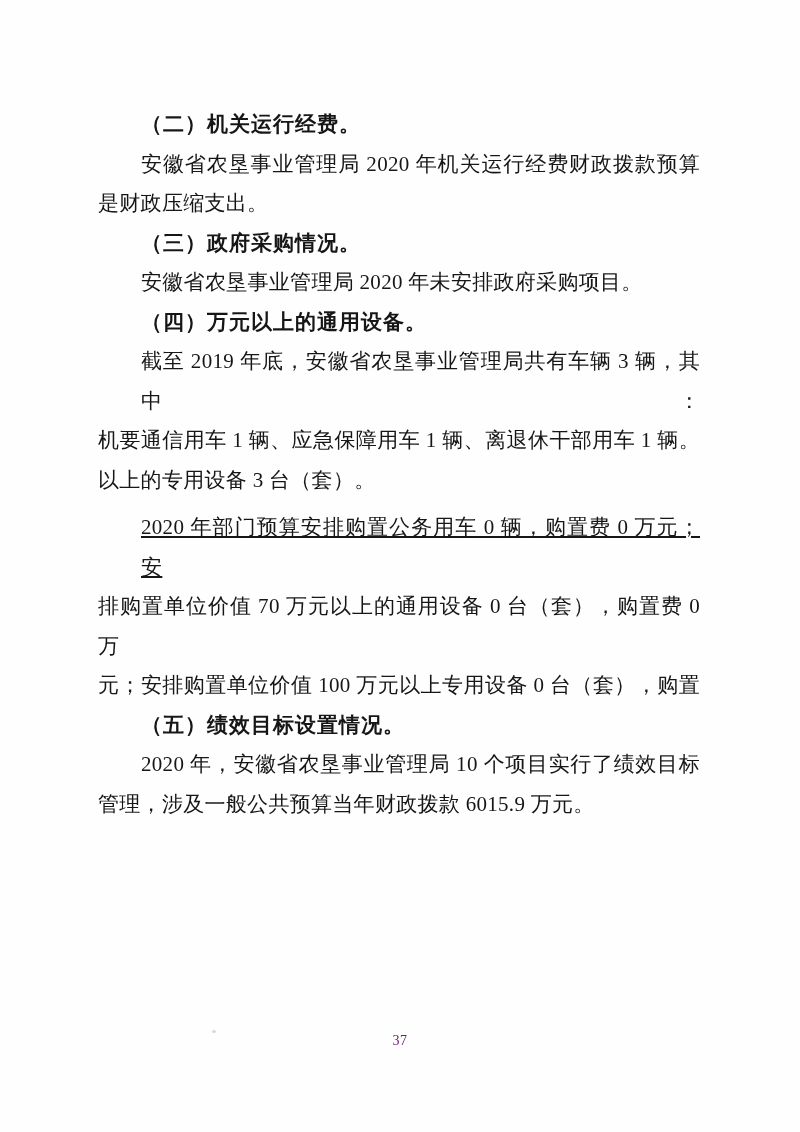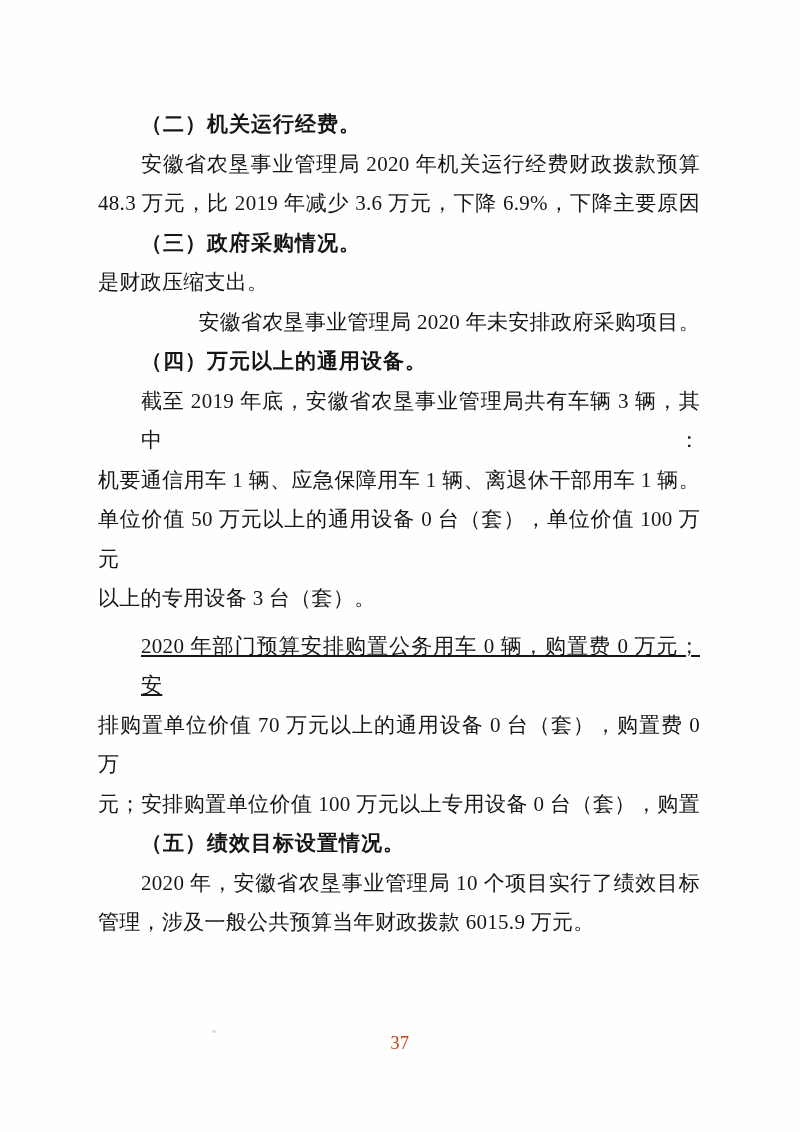--- a/index.html
+++ b/index.html
@@ -33,39 +33,38 @@
   .line {
     min-height: 39.5px;
   }
   .heading {
     font-weight: bold;
     padding-left: 43px;
     letter-spacing: 1px;
   }
   .indent {
     padding-left: 43px;
-    text-align: right;
   }
   .full {
     text-align: justify;
     text-align-last: justify;
     text-justify: inter-character;
   }
   .gap-before {
     margin-top: 8px;
     text-decoration: underline;
   }
   .page-number {
     position: absolute;
     left: 0;
     top: 1033px;
     width: 800px;
     text-align: center;
-    font-size: 18px;
-    color: #c2410c;
+    font-size: 14px;
+    color: #701a75;
     letter-spacing: 0.5px;
   }
   .scan-speck {
     position: absolute;
     left: 212px;
     top: 1030px;
     width: 4px;
     height: 3px;
     background: #d9d9d9;
     border-radius: 50%;
@@ -73,28 +72,26 @@
   }
 </style>
 </head>
 <body>
 
 <div class="sheet">
 
   <div class="doc">
     <div class="line heading">（二）机关运行经费。</div>
     <div class="line indent full">安徽省农垦事业管理局 2020 年机关运行经费财政拨款预算</div>
-    <div class="line full">48.3 万元，比 2019 年减少 3.6 万元，下降 6.9%，下降主要原因</div>
+    <div class="line">是财政压缩支出。</div>
     <div class="line heading">（三）政府采购情况。</div>
-    <div class="line">是财政压缩支出。</div>
     <div class="line indent">安徽省农垦事业管理局 2020 年未安排政府采购项目。</div>
     <div class="line heading">（四）万元以上的通用设备。</div>
     <div class="line indent full">截至 2019 年底，安徽省农垦事业管理局共有车辆 3 辆，其中：</div>
     <div class="line full">机要通信用车 1 辆、应急保障用车 1 辆、离退休干部用车 1 辆。</div>
-    <div class="line full">单位价值 50 万元以上的通用设备 0 台（套），单位价值 100 万元</div>
     <div class="line">以上的专用设备 3 台（套）。</div>
     <div class="line indent full gap-before">2020 年部门预算安排购置公务用车 0 辆，购置费 0 万元；安</div>
     <div class="line full">排购置单位价值 70 万元以上的通用设备 0 台（套），购置费 0 万</div>
     <div class="line full">元；安排购置单位价值 100 万元以上专用设备 0 台（套），购置</div>
     <div class="line heading">（五）绩效目标设置情况。</div>
     <div class="line indent full">2020 年，安徽省农垦事业管理局 10 个项目实行了绩效目标</div>
     <div class="line">管理，涉及一般公共预算当年财政拨款 6015.9 万元。</div>
   </div>
 
   <div class="scan-speck"></div>

